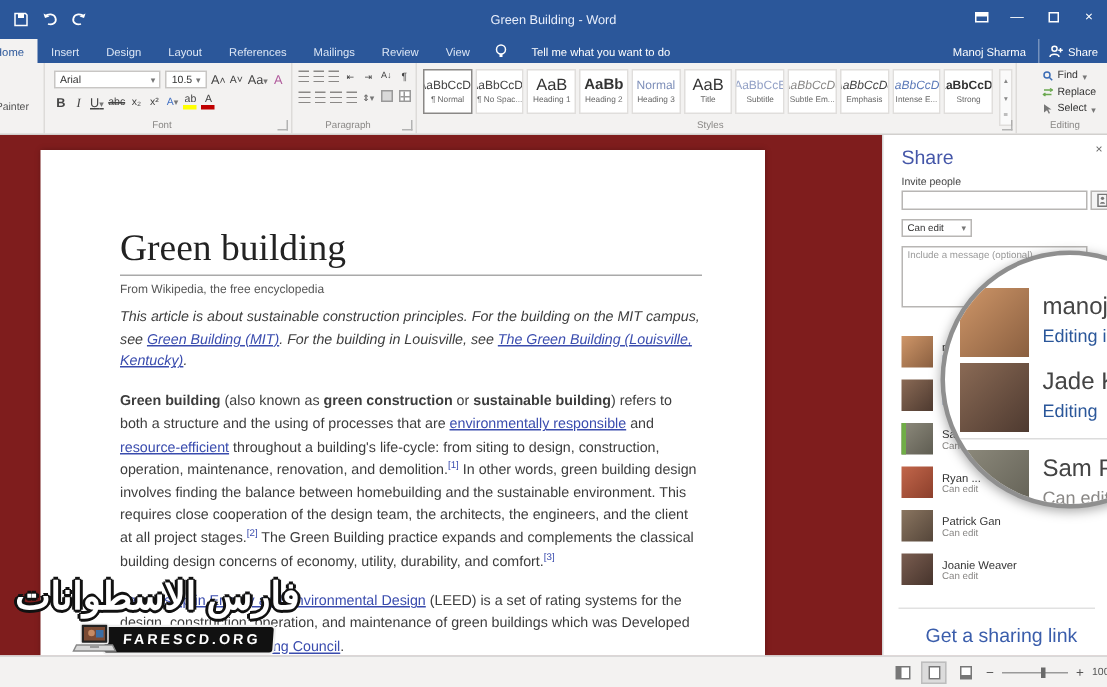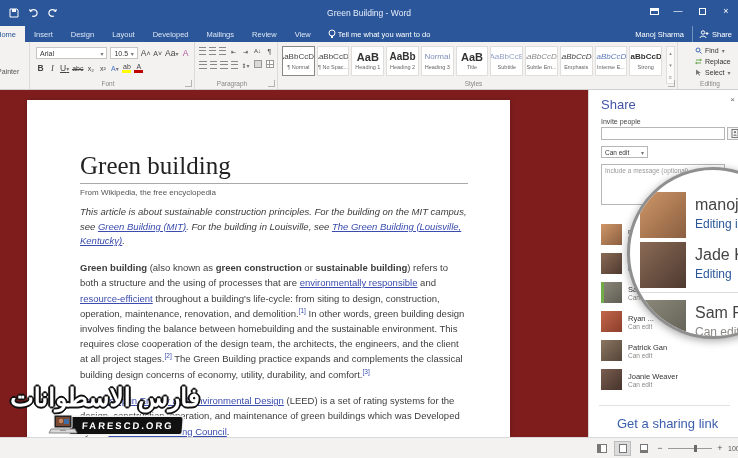--- a/index.html
+++ b/index.html
@@ -14,21 +14,21 @@
   .winctrls { position:absolute; right:0; top:0; height:22px; display:flex; align-items:center; gap:0; }
   .winbtn { width:24px; height:22px; display:flex; align-items:center; justify-content:center; color:#fff; font-size:9px; }
   .restore-glyph { width:7px; height:7px; border:1px solid #fff; display:inline-block; }
   .ribbonopts-glyph { width:9px; height:7px; border:1px solid #fff; border-top-width:3px; display:inline-block; }
 
   
   .tabrow { position:absolute; left:0; top:26px; width:738px; height:16px; background:#2b579a; display:flex; align-items:stretch; color:#dce6f5; font-size:7.5px; }
   .tabs { display:flex; margin-left:-13px; }
   .tab { padding:0 9px; display:flex; align-items:center; white-space:nowrap; }
   .tab.active { background:#f3f2f1; color:#2b579a; }
-  .tellme { display:flex; align-items:center; gap:2px; padding:0 8px; color:#fff; white-space:nowrap; }
+  .tellme { display:flex; align-items:center; gap:16px; padding:0 8px; color:#fff; white-space:nowrap; }
   .tabrow-right { margin-left:auto; display:flex; align-items:center; gap:8px; padding-right:0; color:#fff; }
   .user-name { font-size:7.5px; white-space:nowrap; }
   .share-btn { display:flex; align-items:center; gap:3px; padding:0 6px; height:16px; white-space:nowrap; border-left:1px solid rgba(255,255,255,.35); }
 
   
   .ribbon { position:absolute; left:0; top:42px; width:738px; height:48px; background:#f3f2f1; border-bottom:1px solid #d2d0ce; color:#444; }
   .rgroup { position:absolute; top:0; bottom:0; border-right:1px solid #dddbd9; }
   .rgroup-label { position:absolute; bottom:2px; left:0; right:8px; text-align:center; font-size:6.5px; color:#8a8886; }
   .launcher { position:absolute; bottom:2px; right:2px; width:7px; height:7px; border-left:1px solid #999; border-bottom:1px solid #999; transform:rotate(-90deg); opacity:.7; }
   .rrow { display:flex; align-items:center; gap:3px; }
@@ -46,21 +46,21 @@
   .g-font { left:30px; width:165px; padding:5px 4px 0 6px; }
   .g-par  { left:195px; width:83px; padding:5px 3px 0 4px; }
   .g-styles { left:278px; width:400px; padding:4px 2px 0 4px; }
   .g-edit { left:690px; width:48px; border-right:none; padding:3px 0 0 5px; }
 
   .styles-row { display:flex; gap:2px; }
   .stylebox { width:33px; height:30px; background:#fff; border:1px solid #e0dedc; display:flex; flex-direction:column; align-items:center; justify-content:center; overflow:hidden; }
   .stylebox.sel { border:1px solid #8a8886; }
   .stylebox .prev { font-size:8px; line-height:10px; white-space:nowrap; }
   .stylebox .lbl { font-size:5.5px; color:#666; white-space:nowrap; margin-top:2px; }
-  .prev-h1,.prev-title { font-size:11px !important; font-weight:bold; color:#333; }
+  .prev-h1,.prev-title { font-size:11px !important; font-weight:normal; color:#333; }
   .prev-h2 { font-size:10px !important; font-weight:bold; color:#333; }
   .prev-h3 { color:#7e8fb9; }
   .prev-subtitle { color:#93a1c6; }
   .prev-subtleem { color:#8a8886; font-style:italic; }
   .prev-emphasis { font-style:italic; color:#444; }
   .prev-intensee { font-style:italic; color:#5b79b8; }
   .prev-strong { font-weight:bold; color:#333; }
   .styles-scroll { width:9px; height:38px; border:1px solid #e0dedc; background:#fafafa; display:flex; flex-direction:column; align-items:center; justify-content:space-around; font-size:5px; color:#888; margin-left:2px; }
 
   .edit-item { display:flex; align-items:center; gap:3px; font-size:7px; color:#333; height:11px; white-space:nowrap; }
@@ -167,21 +167,21 @@
       <span class="winbtn">×</span>
     </div>
   </div>
 
   <div class="tabrow">
     <div class="tabs">
         <div class="tab active">Home</div>
         <div class="tab">Insert</div>
         <div class="tab">Design</div>
         <div class="tab">Layout</div>
-        <div class="tab">Developed</div>
+        <div class="tab">References</div>
         <div class="tab">Mailings</div>
         <div class="tab">Review</div>
         <div class="tab">View</div>
       </div>
     <div class="tellme">
       <span>
         <svg width="8" height="10" viewBox="0 0 8 10">
             <circle cx="4" cy="4" r="3" fill="none" stroke="#fff" stroke-width="1"></circle>
             <rect x="3" y="7" width="2" height="2" fill="#fff"></rect>
           </svg>

